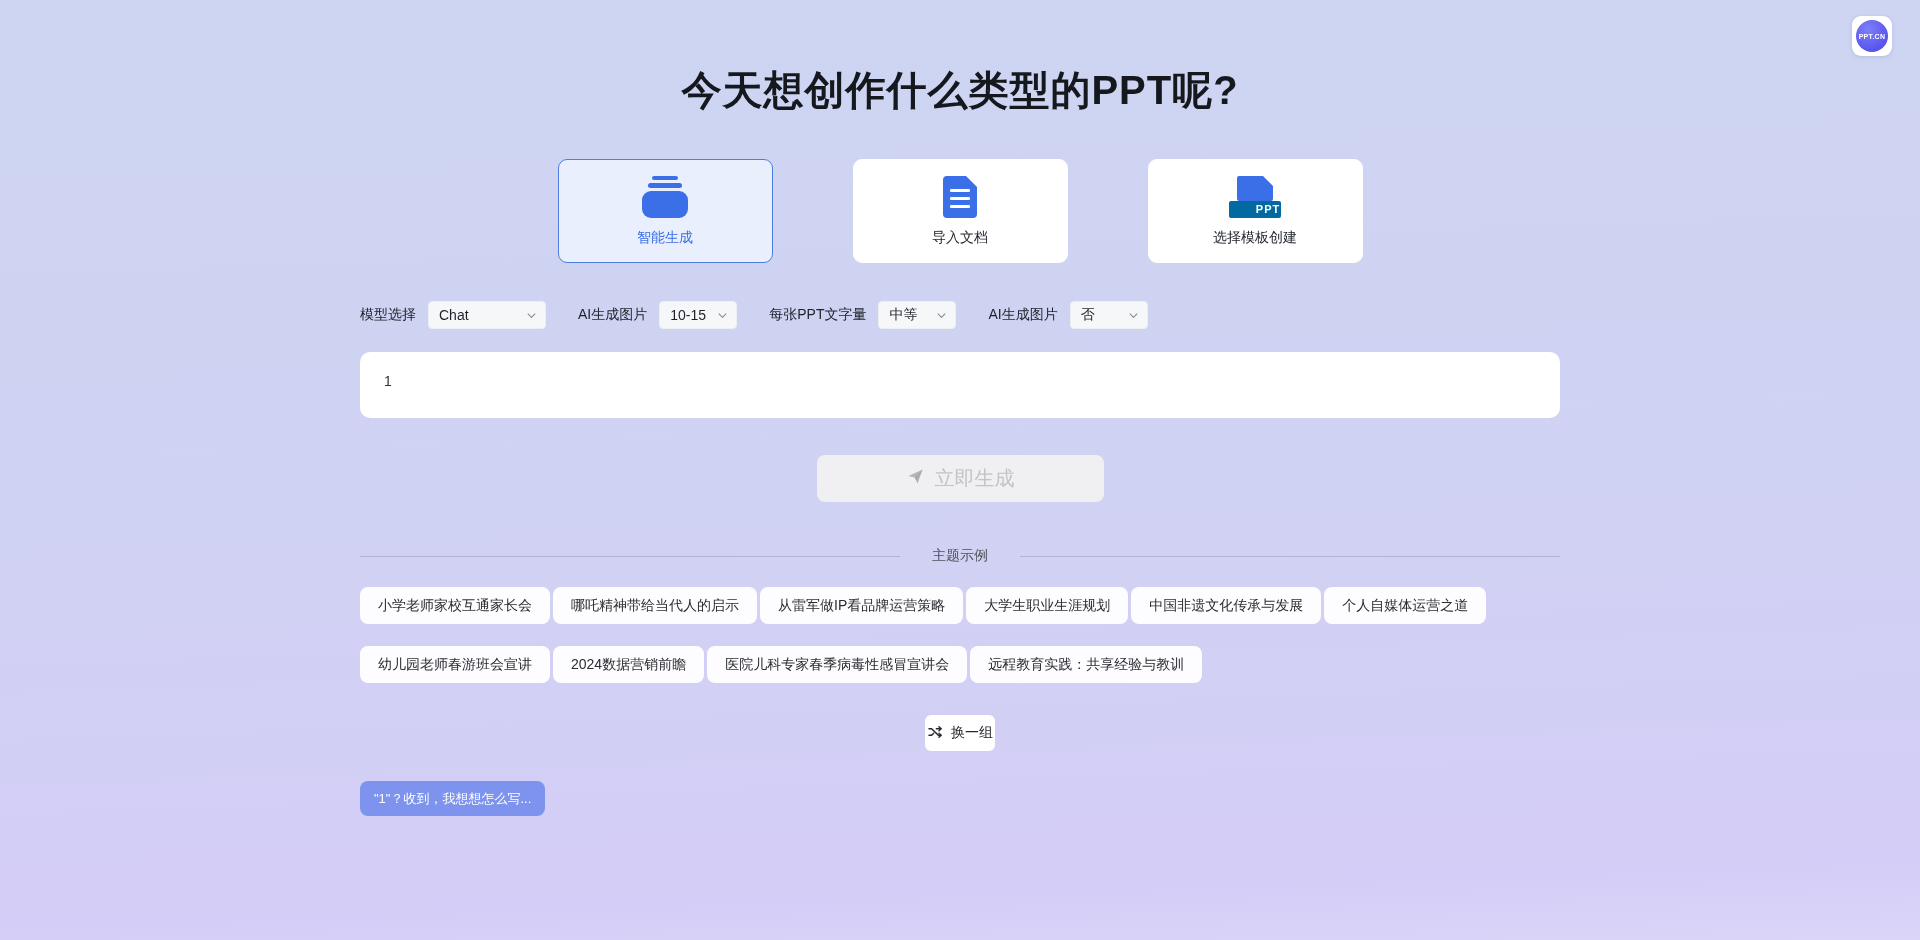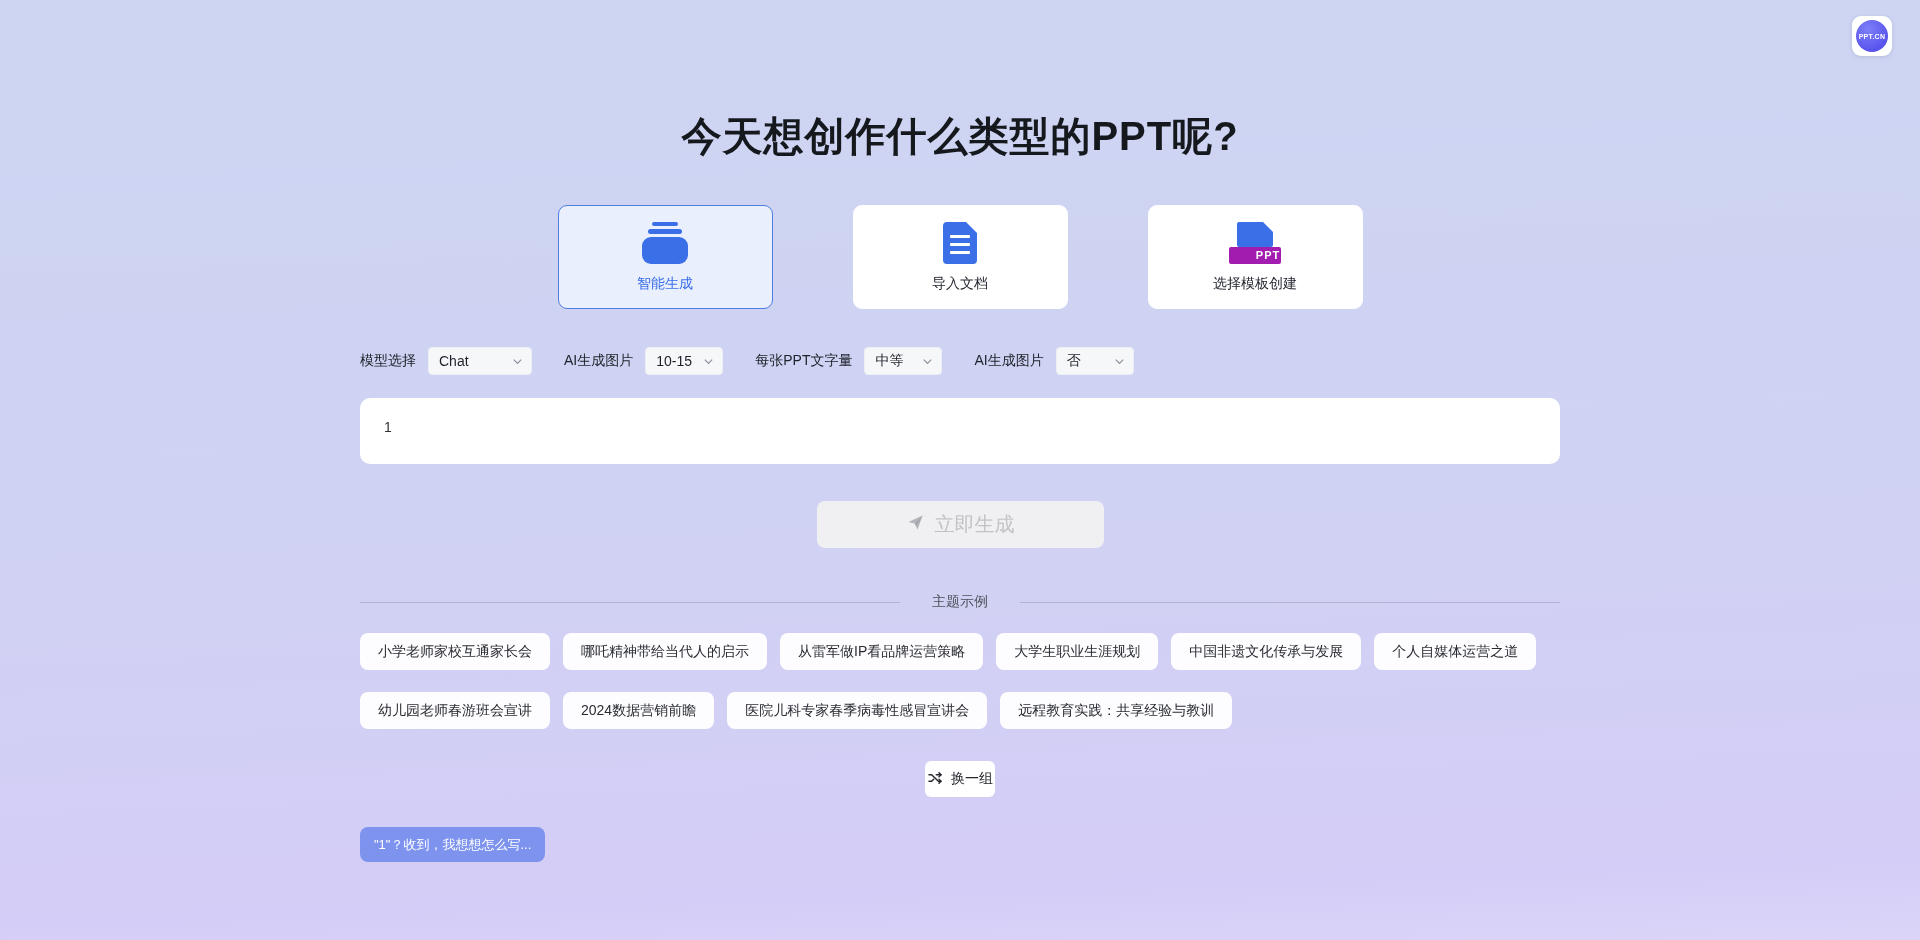--- a/index.html
+++ b/index.html
@@ -14,21 +14,21 @@
   
   .logo { position:absolute; top:16px; right:28px; width:40px; height:40px;
     background:#fff; border-radius:9px; display:flex; align-items:center; justify-content:center;
     box-shadow:0 1px 4px rgba(40,40,90,.12); cursor:pointer; }
   .logo-circle { width:32px; height:32px; border-radius:50%;
     background:radial-gradient(circle at 38% 30%,#7d80f8 0%,#5a54ee 70%);
     color:#fff; font-size:7px; font-weight:bold; letter-spacing:.3px;
     display:flex; align-items:center; justify-content:center; }
 
   
-  .title { padding-top:112px; text-align:center; font-size:40px; line-height:48px;
+  .title { padding-top:66px; text-align:center; font-size:40px; line-height:48px;
     font-weight:800; color:#15181d; letter-spacing:1px; }
 
   
   .cards { display:flex; justify-content:center; gap:80px; margin-top:45px; }
   .mode-card { width:215px; height:104px; background:#fff; border:1px solid #fff; border-radius:9px;
     display:flex; flex-direction:column; align-items:center; justify-content:center; gap:11px; cursor:pointer; }
   .mode-card.selected { background:#e9effc; border-color:#4e7ee2; }
   .card-label { font-size:14px; color:#1d2129; }
   .mode-card.selected .card-label { color:#3b6fe8; }
 
@@ -41,53 +41,53 @@
   .icon-doc { width:34px; height:42px; background:#3b6fe8; border-radius:4px; position:relative; }
   .icon-doc .fold { position:absolute; top:0; right:0; width:0; height:0;
     border-style:solid; border-width:0 11px 11px 0; border-color:transparent #fff transparent transparent; }
   .icon-doc .line { position:absolute; left:7px; right:7px; height:3.5px; background:#fff; border-radius:1px; }
   .icon-doc .l1 { top:13px; } .icon-doc .l2 { top:21px; } .icon-doc .l3 { top:29px; }
 
   .icon-ppt { width:52px; height:42px; display:flex; flex-direction:column; align-items:center; }
   .icon-ppt .doc { width:36px; height:25px; background:#3b6fe8; border-radius:2px; position:relative; }
   .icon-ppt .fold { position:absolute; top:0; right:0; width:0; height:0;
     border-style:solid; border-width:0 10px 10px 0; border-color:transparent #fff transparent transparent; }
-  .icon-ppt .band { width:52px; height:17px; background:#a21caf; border-radius:2px;
+  .icon-ppt .band { width:52px; height:17px; background:#0369a1; border-radius:2px;
     color:#fff; font-size:11px; font-weight:bold; letter-spacing:1px;
     display:flex; align-items:center; justify-content:center;padding-left:26px; }
 
   
   .controls { display:flex; align-items:center; gap:32px; margin-top:38px; }
   .control { display:flex; align-items:center; gap:12px; }
   .control-label { font-size:14px; color:#1d2129; }
   .select { height:28px; background:#f6f7f9; border:1px solid #eceef3; border-radius:4px;
     display:flex; align-items:center; justify-content:space-between; padding:0 8px 0 10px;
     font-size:14px; color:#1d2129; cursor:pointer; }
-  .select.w-lg { width:104px; } .select.w-sm { width:78px; }
+  .select.w-lg { width:118px; } .select.w-sm { width:78px; }
   .chevron { width:11px; height:11px; flex:none; }
   .chevron svg { display:block; }
 
   
   .prompt { display:block; width:1200px; height:66px; margin-top:23px; border:none; border-radius:10px;
     background:#fff; padding:21px 24px; font-size:14px; color:#333; resize:none; outline:none;
     font-family:inherit; }
 
   
   .generate-row { text-align:center; margin-top:37px; }
   .generate-btn { width:287px; height:47px; background:#f0f0f2; border:none; border-radius:8px;
     color:#c2c3c7; font-size:20px; display:inline-flex; align-items:center; justify-content:center;
     gap:10px; cursor:not-allowed; }
 
   
   .divider { display:flex; align-items:center; gap:32px; margin-top:45px; }
   .divider .line { flex:1; height:1px; background:rgba(100,100,140,.28); }
   .divider-label { font-size:14px; color:#4c5058; }
 
   
-  .chip-row { display:flex; gap:13px; margin-top:22px; }
+  .chip-row { display:flex; gap:3px; margin-top:22px; }
   .chip { background:#fdfdff; border-radius:8px; padding:0 18px; height:37px;
     display:flex; align-items:center; font-size:14px; color:#2a2c33; cursor:pointer; white-space:nowrap; }
 
   
   .shuffle-row { text-align:center; margin-top:32px; }
   .shuffle-btn { height:36px; padding:0 2px; background:#fff; border:none; border-radius:6px;
     font-size:14px; color:#26282e; display:inline-flex; align-items:center; gap:8px; cursor:pointer; }
 
   
   .bubble { display:inline-block; margin-top:30px; background:#7d93ee; color:#fff;

